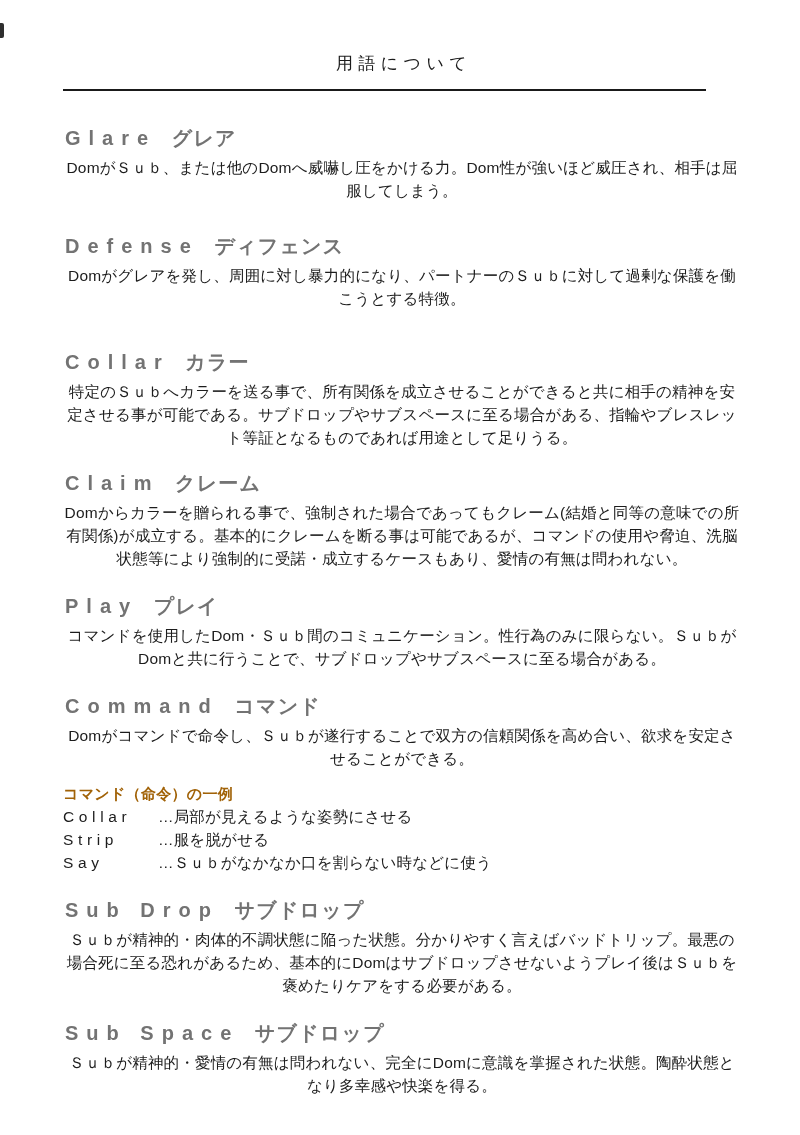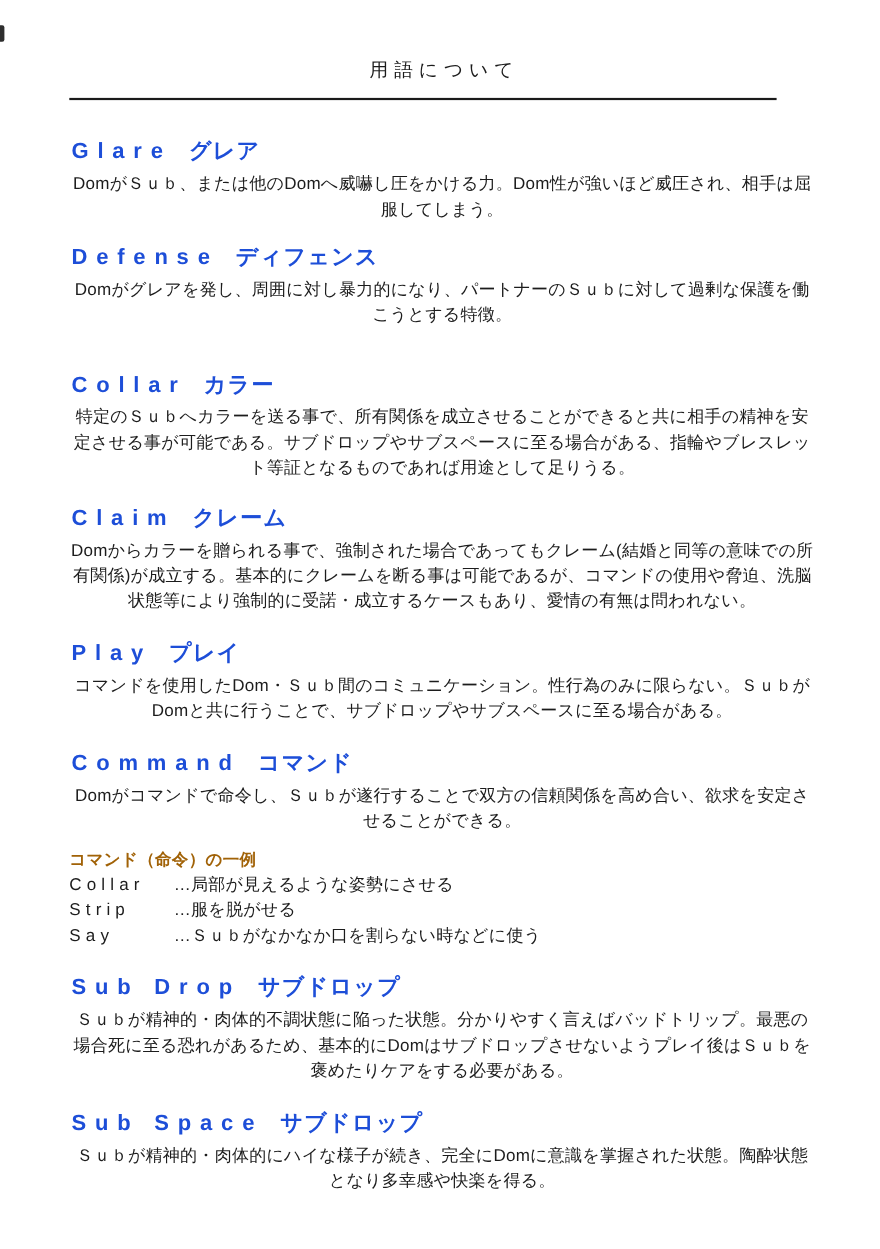--- a/index.html
+++ b/index.html
@@ -27,33 +27,33 @@
     color:#1b1b1b;
     text-align:center;
   }
   .rule{
     margin-top:13px;
     width:643px;height:2px;
     background:#1a1a1a;
   }
   section.term{margin:0;}
   section.term.s1{margin-top:35px;}
-  section.term.s2{margin-top:20px;}
+  section.term.s2{margin-top:32px;}
   section.term.s3{margin-top:40px;}
   section.term.s4{margin-top:22px;}
   section.term.s5{margin-top:24px;}
   section.term.s6{margin-top:24px;}
   section.term.s7{margin-top:24px;}
   section.term.s8{margin-top:24px;}
   h2.term-h{
     margin:0 0 6px 2px;
     font-size:20px;
     line-height:24px;
     font-weight:600;
-    color:#1d4ed8;
+    color:#737373;
     white-space:nowrap;
   }
   h2.term-h .en{letter-spacing:0.40em;margin-right:10px;}
   h2.term-h .ja{font-weight:700;letter-spacing:0.06em;}
   p.def{
     margin:0;
     width:678px;
     font-size:15.5px;
     line-height:23px;
     letter-spacing:0.012em;
@@ -151,15 +151,15 @@
       <span class="ja">サブドロップ</span>
     </h2>
     <p class="def">Ｓｕｂが精神的・肉体的不調状態に陥った状態。分かりやすく言えばバッドトリップ。最悪の場合死に至る恐れがあるため、基本的にDomはサブドロップさせないようプレイ後はＳｕｂを褒めたりケアをする必要がある。</p>
   </section>
 
   <section class="term s8">
     <h2 class="term-h">
       <span class="en">Sub Space</span>
       <span class="ja">サブドロップ</span>
     </h2>
-    <p class="def">Ｓｕｂが精神的・肉体的にハイな様子が続き、完全にDomに意識を掌握された状態。陶酔状態となり多幸感や快楽を得る。</p>
+    <p class="def">Ｓｕｂが精神的・愛情の有無は問われない、完全にDomに意識を掌握された状態。陶酔状態となり多幸感や快楽を得る。</p>
   </section>
 </div>
 
 </body></html>

